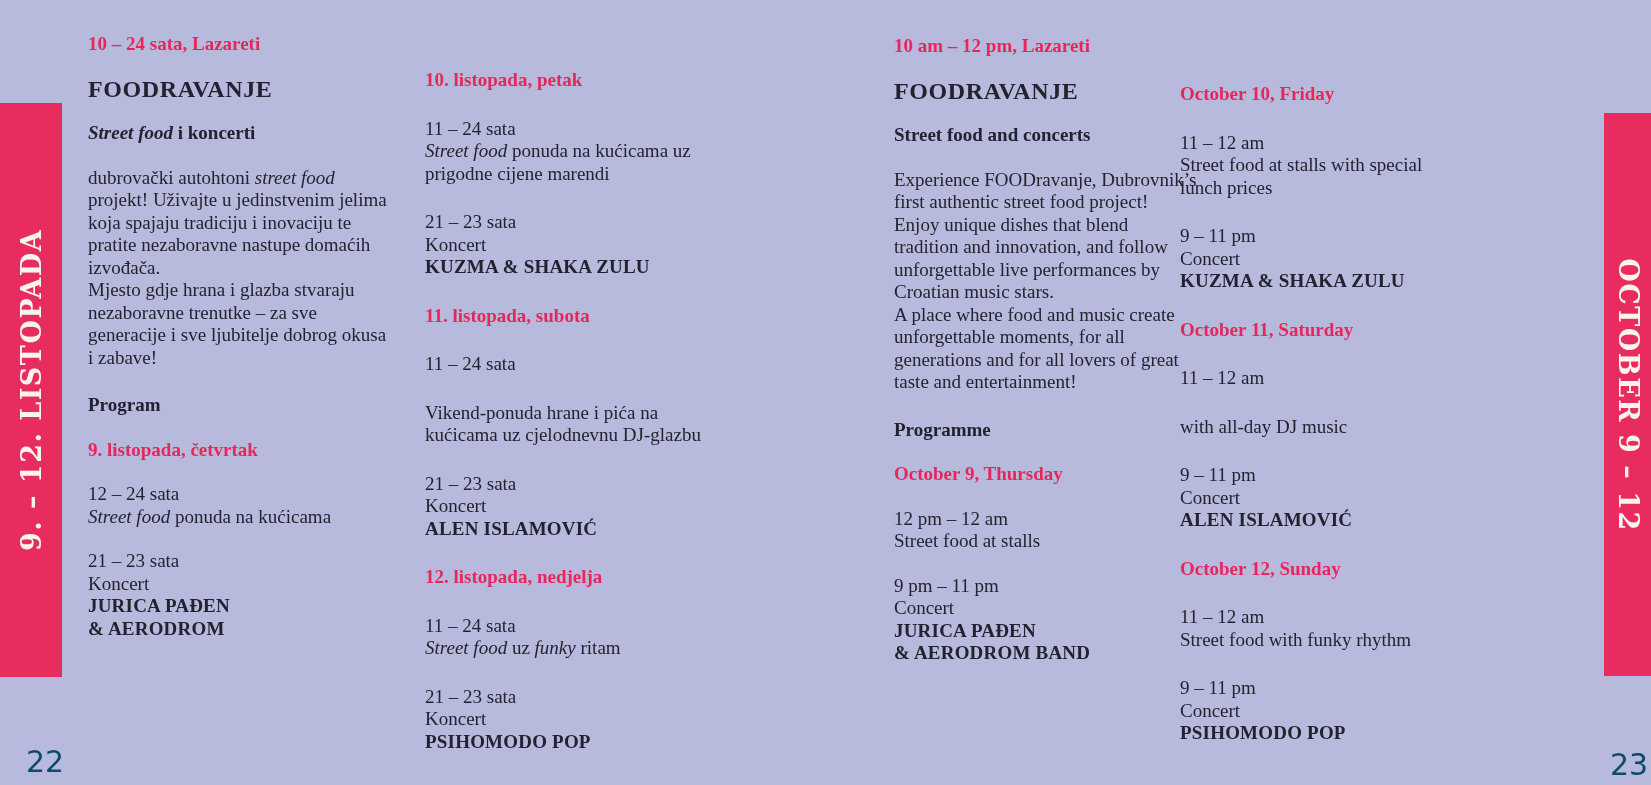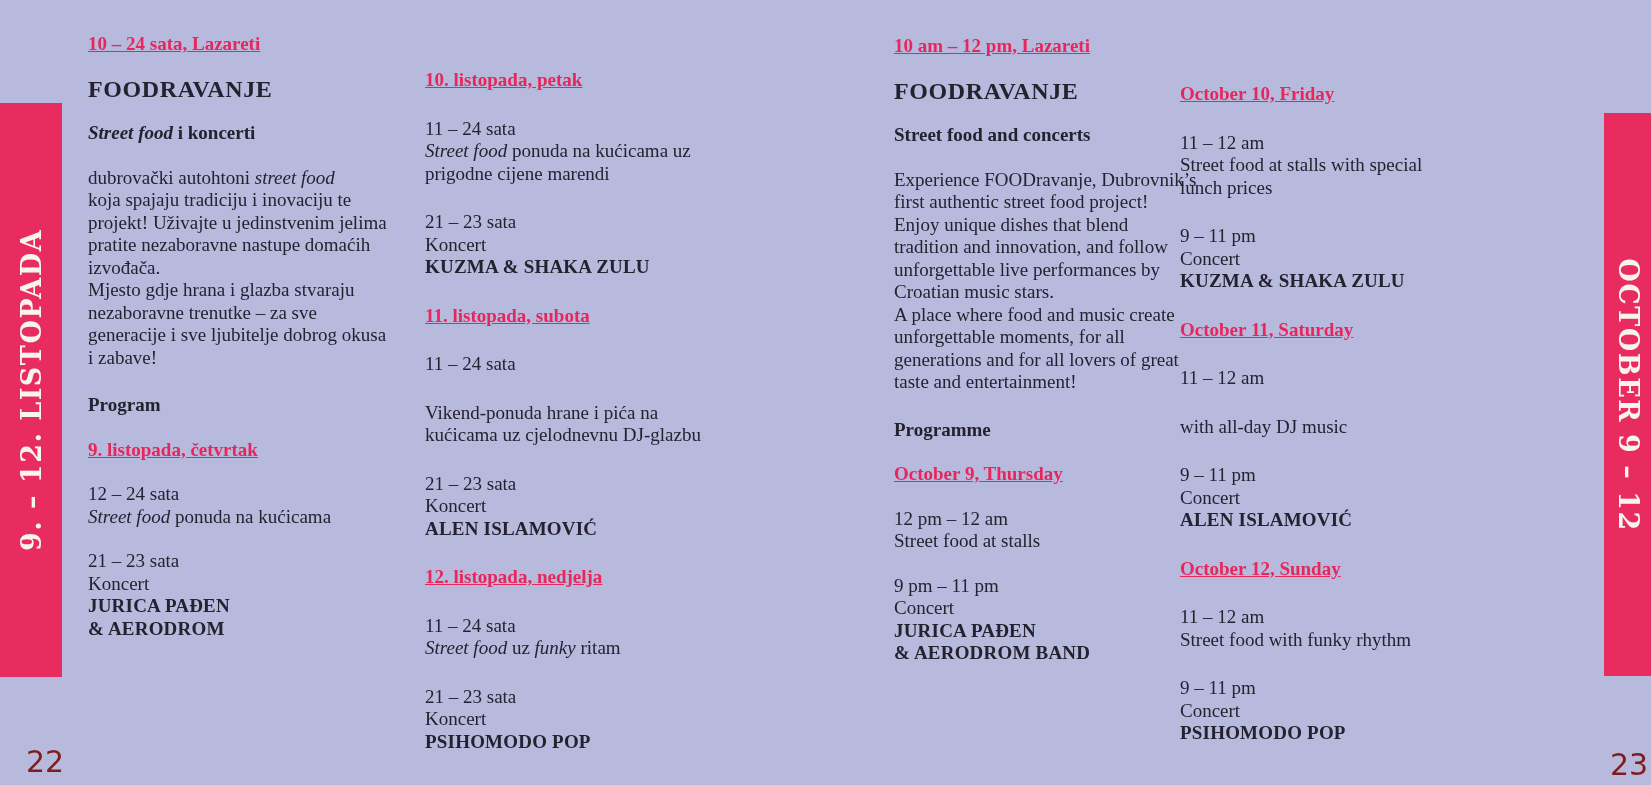--- a/index.html
+++ b/index.html
@@ -7,21 +7,21 @@
     width:1651px;height:785px;position:relative;overflow:hidden;
     background:#b7badd;
     font-family:"Liberation Serif", serif;
     color:#252230;
     -webkit-font-smoothing:antialiased;
   }
   .col{position:absolute;font-size:19px;}
   .line{line-height:22.5px;white-space:nowrap;}
   .b{font-weight:bold;}
   .i{font-style:italic;}
-  .pink{color:#e7275c;text-decoration:underline;}
+  .pink{color:#e7275c;}
   .title{font-weight:bold;font-size:24px;letter-spacing:0.6px;line-height:22.5px;white-space:nowrap;}
   .artist{font-weight:bold;letter-spacing:0.2px;}
   .mb22{margin-bottom:22px;}
   .mb26{margin-bottom:26px;}
   .mt23{margin-top:25px;}
   .col1{left:88px;top:33px;width:330px;}
   .col2{left:425px;top:69px;width:330px;}
   .col3{left:894px;top:35px;width:335px;}
   .col4{left:1180px;top:83px;width:390px;}
   .bar{position:absolute;background:#e92c5f;}
@@ -32,21 +32,21 @@
     white-space:nowrap;
     color:#f8f4ee;
     font-family:"DejaVu Serif", serif;
     font-weight:bold;font-size:27px;letter-spacing:1.5px;
   }
   .rot-ccw{transform:translate(-50%,-50%) rotate(-90deg);}
   .rot-cw{transform:translate(-50%,-50%) rotate(90deg);}
   .pagenum{
     position:absolute;
     font-family:"DejaVu Sans", sans-serif;
-    font-size:30px;line-height:30px;color:#7f1d1d;
+    font-size:30px;line-height:30px;color:#0c4a6e;
   }
   .pagenum-left{left:26px;top:747px;}
   .pagenum-right{left:1610px;top:750px;}
 </style>
 </head>
 <body>
 
 <main>
 
   <aside class="bar bar-left">
@@ -56,22 +56,22 @@
   <aside class="bar bar-right">
     <span class="bar-text rot-cw">OCTOBER 9 – 12</span>
   </aside>
 
   <section class="col col1">
     <div class="line pink b mb22">10 – 24 sata, Lazareti</div>
     <div class="title mb22">FOODRAVANJE</div>
     <div class="line b mb22"><span class="i">Street food</span><span> i koncerti</span></div>
     <div class="mb22">
       <div class="line"><span>dubrovački autohtoni </span><span class="i">street food</span></div>
+      <div class="line">projekt! Uživajte u jedinstvenim jelima</div>
       <div class="line">koja spajaju tradiciju i inovaciju te</div>
-      <div class="line">projekt! Uživajte u jedinstvenim jelima</div>
       <div class="line">pratite nezaboravne nastupe domaćih</div>
       <div class="line">izvođača.</div>
       <div class="line">Mjesto gdje hrana i glazba stvaraju</div>
       <div class="line">nezaboravne trenutke – za sve</div>
       <div class="line">generacije i sve ljubitelje dobrog okusa</div>
       <div class="line">i zabave!</div>
     </div>
     <div class="line b mb22 mt23">Program</div>
     <div class="line pink b mb22">9. listopada, četvrtak</div>
     <div class="mb22">

